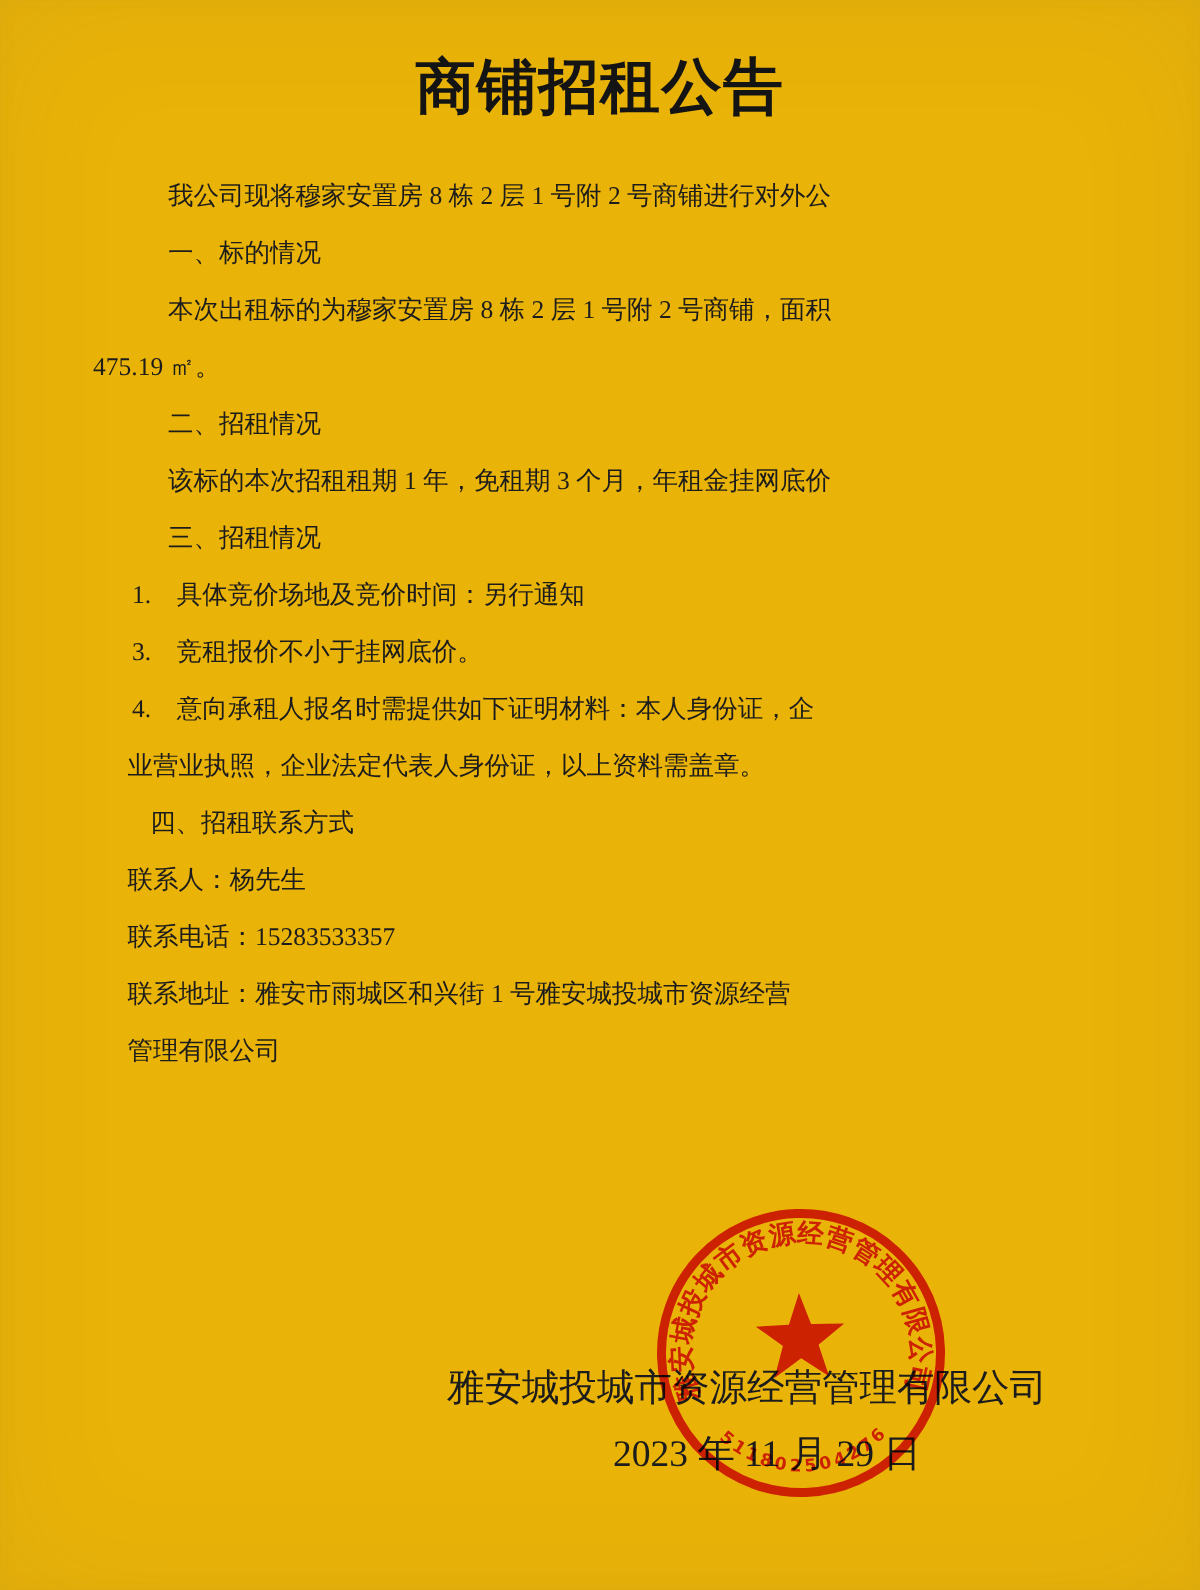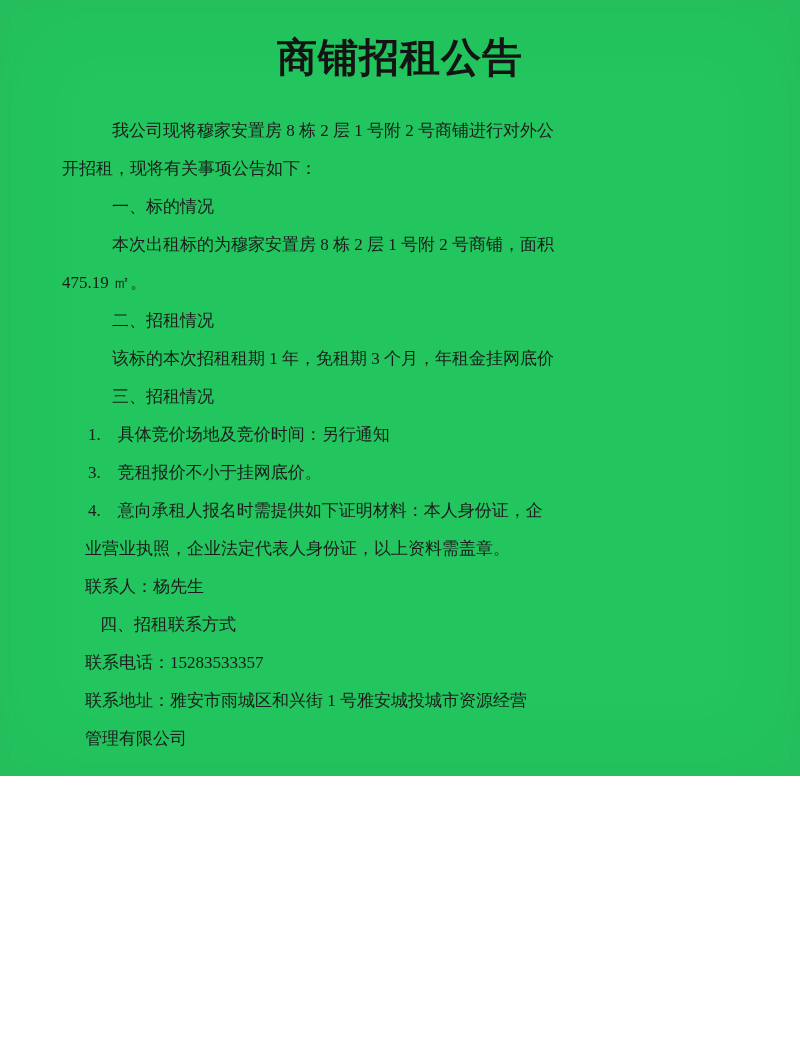--- a/index.html
+++ b/index.html
@@ -1,20 +1,20 @@
 <!DOCTYPE html>
 <html><head>
 <meta charset="utf-8">
 <style>
   * { margin:0; padding:0; box-sizing:border-box; }
   html,body { background:#fff; }
   .page {
     position:relative;
-    width:800px; height:776px;
-    background:#22c55e;
+    width:800px; height:1060px;
+    background:#eab308;
     color:#1c1c1c;
     font-family:"Liberation Serif","DejaVu Serif",serif;
     overflow:hidden;
     box-shadow: inset 0 0 90px rgba(95,85,72,.08), inset 0 0 14px rgba(120,110,100,.05);
   }
   .title {
     padding-top:30px;
     text-align:center;
     font-size:40px;
     font-weight:700;
@@ -53,33 +53,32 @@
 </style>
 </head>
 <body>
 
 <div class="page">
 
   <h1 class="title">商铺招租公告</h1>
 
   <div class="doc">
     <div class="line ind">我公司现将穆家安置房 8 栋 2 层 1 号附 2 号商铺进行对外公</div>
-    <div class="line flush">开招租，现将有关事项公告如下：</div>
     <div class="line ind">一、标的情况</div>
     <div class="line ind">本次出租标的为穆家安置房 8 栋 2 层 1 号附 2 号商铺，面积</div>
     <div class="line flush">475.19 ㎡。</div>
     <div class="line ind">二、招租情况</div>
     <div class="line ind">该标的本次招租租期 1 年，免租期 3 个月，年租金挂网底价</div>
     <div class="line ind">三、招租情况</div>
     <div class="line item">1.　具体竞价场地及竞价时间：另行通知</div>
     <div class="line item">3.　竞租报价不小于挂网底价。</div>
     <div class="line item">4.　意向承租人报名时需提供如下证明材料：本人身份证，企</div>
     <div class="line hang">业营业执照，企业法定代表人身份证，以上资料需盖章。</div>
+    <div class="line sub">四、招租联系方式</div>
     <div class="line hang">联系人：杨先生</div>
-    <div class="line sub">四、招租联系方式</div>
     <div class="line hang">联系电话：15283533357</div>
     <div class="line hang">联系地址：雅安市雨城区和兴街 1 号雅安城投城市资源经营</div>
     <div class="line hang">管理有限公司</div>
   </div>
 
   <div class="sign">
     <div class="company">雅安城投城市资源经营管理有限公司</div>
     <div class="date">2023 年 11 月 29 日</div>
   </div>
 

